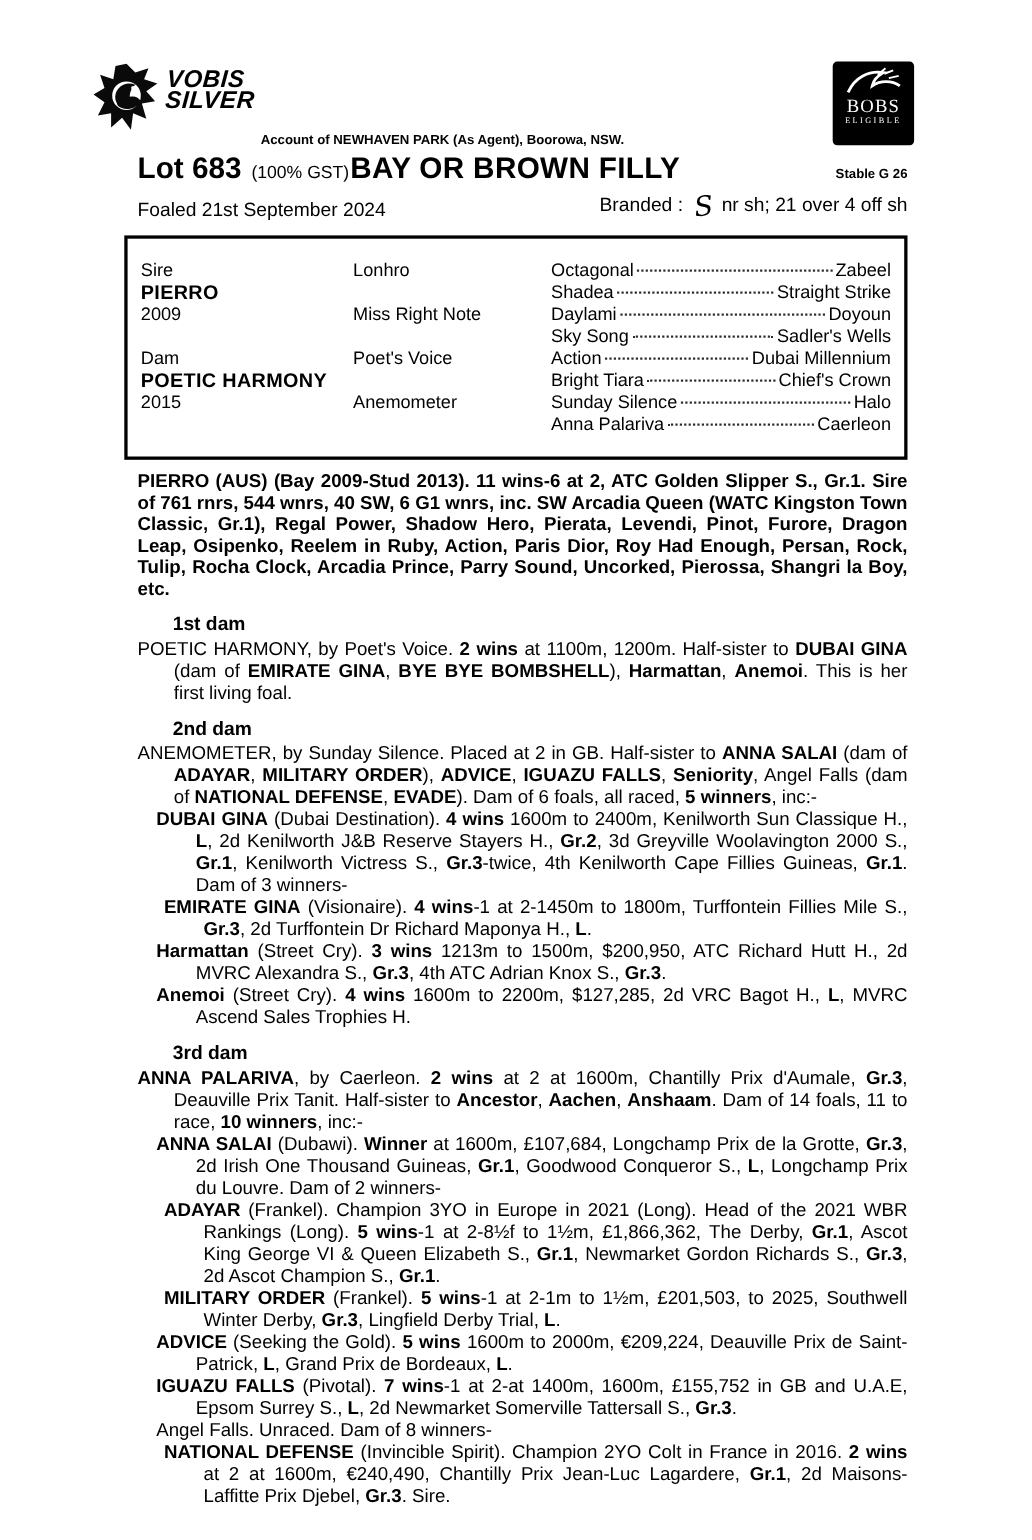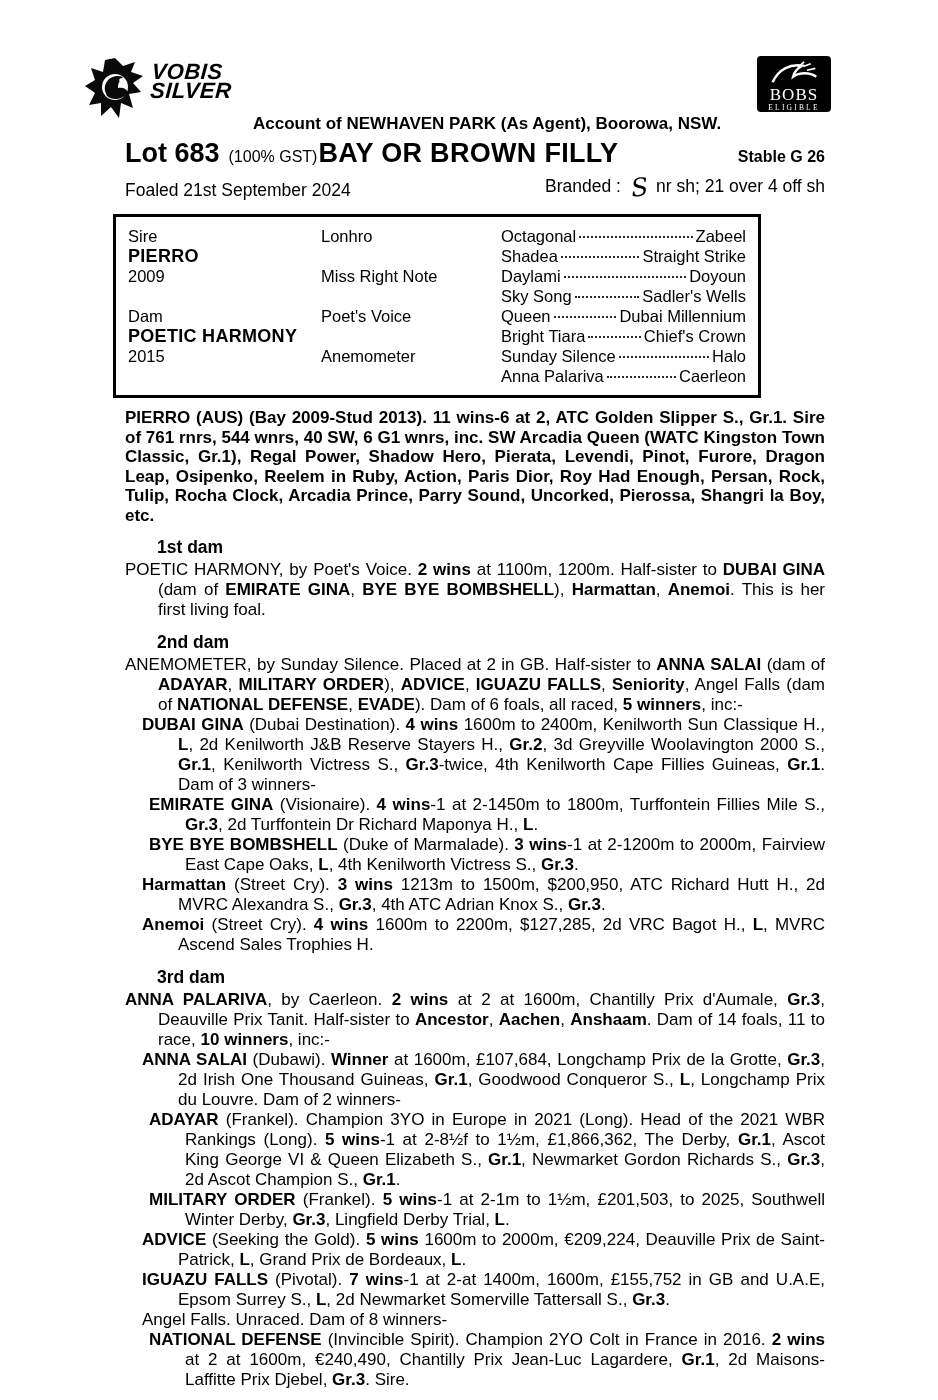--- a/index.html
+++ b/index.html
@@ -7,42 +7,42 @@
   body { font-family:"Liberation Sans", sans-serif; color:#000; }
   .page { width:938px; height:1400px; background:#fff; margin:0 auto; position:relative;
           padding-top:56px; overflow:hidden; }
   .content { margin-left:125px; width:700px; }
 
   
   .hdr { position:relative; height:78px; }
   .vobis { position:absolute; left:-40px; top:0; display:flex; align-items:flex-start; }
   .vobis-text { margin-left:4px; margin-top:6px; font-style:italic; font-weight:bold;
                 font-size:22px; line-height:19px; letter-spacing:0.5px; transform:skewX(-4deg); }
-  .account { position:absolute; left:128px; bottom:0; font-weight:bold; font-size:17px; white-space:nowrap; }
-  .bobs { position:absolute; right:-6px; top:0; width:74px; height:56px; background:#000;
+  .account { position:absolute; left:112px; bottom:0; font-weight:bold; font-size:12px; white-space:nowrap; }
+  .bobs { position:absolute; right:-6px; top:0; width:74px; height:76px; background:#000;
           border-radius:4px; display:flex; flex-direction:column; align-items:center;
           padding-top:4px; color:#fff; font-family:"Liberation Serif", serif; }
   .bobs-title { font-size:17px; letter-spacing:1px; line-height:17px; }
   .bobs-sub { font-size:7.5px; letter-spacing:2.2px; line-height:9px; }
 
   .lot-line { display:flex; align-items:baseline; margin-top:4px; white-space:nowrap;text-align:center; }
   .lot { font-size:27px; font-weight:bold; }
   .gst { font-size:16px; margin:0 1px 0 9px; }
   .big-title { font-size:27px; font-weight:bold; letter-spacing:0.3px; }
-  .stable { margin-left:auto; font-size:16px; font-weight:bold; }
+  .stable { margin-left:auto; font-size:12px; font-weight:bold; }
 
   .foal-line { display:flex; justify-content:space-between; align-items:center;
                font-size:17.5px; margin-top:7px;gap:20px; }
   .branded { display:flex; }
   .brand-glyph { font-family:"DejaVu Serif", serif; font-style:italic; font-size:25px;
                  margin:0 8px 0 10px; position:relative; top:-3px; transform:rotate(-6deg); }
 
   
-  .ped-table { margin-top:9px; margin-left:-12px; width:648px; border:3px solid #000;
-               padding:9px 12px; display:grid; grid-template-columns:193px 180px 1fr;
+  .ped-table { margin-top:9px; margin-left:-12px; width:712px; border:3px solid #000;
+               padding:19px 12px; display:grid; grid-template-columns:193px 180px 1fr;
                grid-auto-rows:20px; font-size:16.5px; line-height:20px; }
   .ped-name { font-weight:bold; font-size:18px; letter-spacing:0.3px; }
   .lead { display:flex; align-items:baseline; }
   .lead .dots { flex:1; border-bottom:2px dotted #2a2a2a; margin:0 3px;
                 transform:translateY(-4px); min-width:12px; }
 
   
   .sire-para { margin-top:10px; font-weight:bold; text-align:justify;
                font-size:17px; line-height:19.5px; }
   .dam-heading { font-weight:bold; font-size:17.5px; margin-top:12px; margin-bottom:2px;margin-left:32px; }
@@ -125,21 +125,21 @@
           <span>Daylami</span>
           <span class="dots"></span>
           <span>Doyoun</span>
         </div>
       <div style="grid-row:4;grid-column:3" class="lead">
           <span>Sky Song</span>
           <span class="dots"></span>
           <span>Sadler's Wells</span>
         </div>
       <div style="grid-row:5;grid-column:3" class="lead">
-          <span>Queen</span>
+          <span>Action</span>
           <span class="dots"></span>
           <span>Dubai Millennium</span>
         </div>
       <div style="grid-row:6;grid-column:3" class="lead">
           <span>Bright Tiara</span>
           <span class="dots"></span>
           <span>Chief's Crown</span>
         </div>
       <div style="grid-row:7;grid-column:3" class="lead">
           <span>Sunday Silence</span>
@@ -158,21 +158,20 @@
     <div>
       <div class="dam-heading">1st dam</div>
       <p class="para l0"><span>POETIC HARMONY, by Poet's Voice. </span><span class="b">2 wins</span><span> at 1100m, 1200m. Half-sister to </span><span class="b">DUBAI GINA</span><span> (dam of </span><span class="b">EMIRATE GINA</span><span>, </span><span class="b">BYE BYE BOMBSHELL</span><span>), </span><span class="b">Harmattan</span><span>, </span><span class="b">Anemoi</span><span>. This is her first living foal.</span></p>
     </div>
 
     <div>
       <div class="dam-heading">2nd dam</div>
       <p class="para l0"><span>ANEMOMETER, by Sunday Silence. Placed at 2 in GB. Half-sister to </span><span class="b">ANNA SALAI</span><span> (dam of </span><span class="b">ADAYAR</span><span>, </span><span class="b">MILITARY ORDER</span><span>), </span><span class="b">ADVICE</span><span>, </span><span class="b">IGUAZU FALLS</span><span>, </span><span class="b">Seniority</span><span>, Angel Falls (dam of </span><span class="b">NATIONAL DEFENSE</span><span>, </span><span class="b">EVADE</span><span>). Dam of 6 foals, all raced, </span><span class="b">5 winners</span><span>, inc:-</span></p>
       <p class="para l1"><span class="b">DUBAI GINA</span><span> (Dubai Destination). </span><span class="b">4 wins</span><span> 1600m to 2400m, Kenilworth Sun Classique H., </span><span class="b">L</span><span>, 2d Kenilworth J&amp;B Reserve Stayers H., </span><span class="b">Gr.2</span><span>, 3d Greyville Woolavington 2000 S., </span><span class="b">Gr.1</span><span>, Kenilworth Victress S., </span><span class="b">Gr.3</span><span>-twice, 4th Kenilworth Cape Fillies Guineas, </span><span class="b">Gr.1</span><span>. Dam of 3 winners-</span></p>
       <p class="para l2"><span class="b">EMIRATE GINA</span><span> (Visionaire). </span><span class="b">4 wins</span><span>-1 at 2-1450m to 1800m, Turffontein Fillies Mile S., </span><span class="b">Gr.3</span><span>, 2d Turffontein Dr Richard Maponya H., </span><span class="b">L</span><span>.</span></p>
-      <p class="para l2"><span class="b">BYE BYE BOMBSHELL</span><span> (Duke of Marmalade). </span><span class="b">3 wins</span><span>-1 at 2-1200m to 2000m, Fairview East Cape Oaks, </span><span class="b">L</span><span>, 4th Kenilworth Victress S., </span><span class="b">Gr.3</span><span>.</span></p>
       <p class="para l1"><span class="b">Harmattan</span><span> (Street Cry). </span><span class="b">3 wins</span><span> 1213m to 1500m, $200,950, ATC Richard Hutt H., 2d MVRC Alexandra S., </span><span class="b">Gr.3</span><span>, 4th ATC Adrian Knox S., </span><span class="b">Gr.3</span><span>.</span></p>
       <p class="para l1"><span class="b">Anemoi</span><span> (Street Cry). </span><span class="b">4 wins</span><span> 1600m to 2200m, $127,285, 2d VRC Bagot H., </span><span class="b">L</span><span>, MVRC Ascend Sales Trophies H.</span></p>
     </div>
 
     <div>
       <div class="dam-heading">3rd dam</div>
       <p class="para l0"><span class="b">ANNA PALARIVA</span><span>, by Caerleon. </span><span class="b">2 wins</span><span> at 2 at 1600m, Chantilly Prix d'Aumale, </span><span class="b">Gr.3</span><span>, Deauville Prix Tanit. Half-sister to </span><span class="b">Ancestor</span><span>, </span><span class="b">Aachen</span><span>, </span><span class="b">Anshaam</span><span>. Dam of 14 foals, 11 to race, </span><span class="b">10 winners</span><span>, inc:-</span></p>
       <p class="para l1"><span class="b">ANNA SALAI</span><span> (Dubawi). </span><span class="b">Winner</span><span> at 1600m, £107,684, Longchamp Prix de la Grotte, </span><span class="b">Gr.3</span><span>, 2d Irish One Thousand Guineas, </span><span class="b">Gr.1</span><span>, Goodwood Conqueror S., </span><span class="b">L</span><span>, Longchamp Prix du Louvre. Dam of 2 winners-</span></p>
       <p class="para l2"><span class="b">ADAYAR</span><span> (Frankel). Champion 3YO in Europe in 2021 (Long). Head of the 2021 WBR Rankings (Long). </span><span class="b">5 wins</span><span>-1 at 2-8½f to 1½m, £1,866,362, The Derby, </span><span class="b">Gr.1</span><span>, Ascot King George VI &amp; Queen Elizabeth S., </span><span class="b">Gr.1</span><span>, Newmarket Gordon Richards S., </span><span class="b">Gr.3</span><span>, 2d Ascot Champion S., </span><span class="b">Gr.1</span><span>.</span></p>
       <p class="para l2"><span class="b">MILITARY ORDER</span><span> (Frankel). </span><span class="b">5 wins</span><span>-1 at 2-1m to 1½m, £201,503, to 2025, Southwell Winter Derby, </span><span class="b">Gr.3</span><span>, Lingfield Derby Trial, </span><span class="b">L</span><span>.</span></p>

